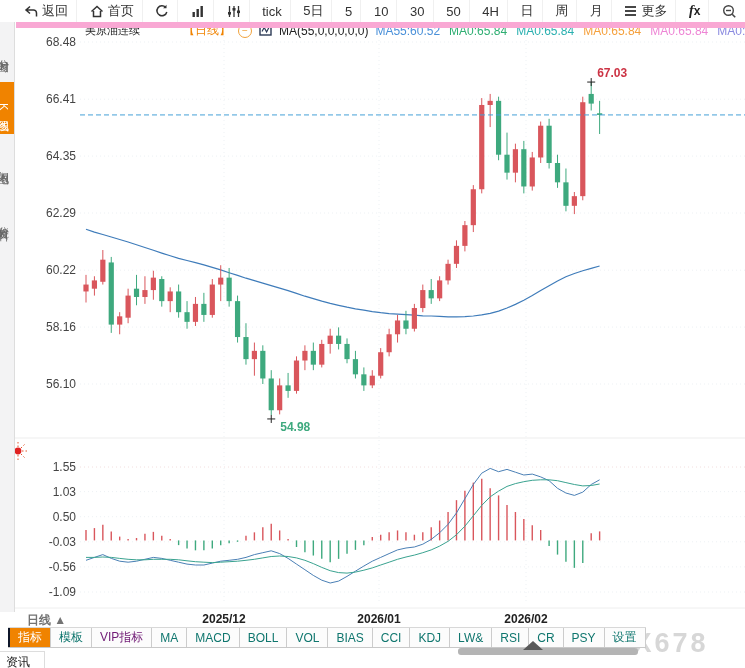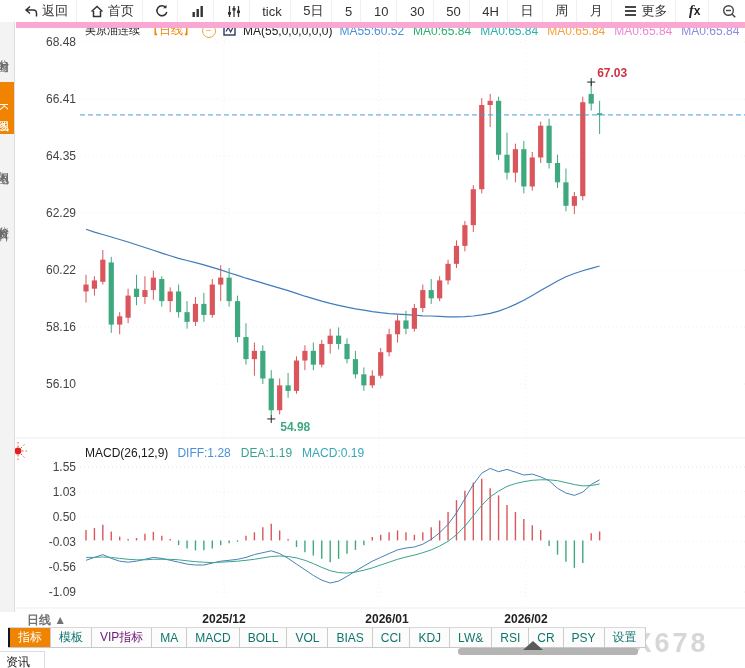--- a/index.html
+++ b/index.html
@@ -15,21 +15,21 @@
   .fx-txt{font-style:italic;font-weight:bold;font-family:"Liberation Serif",serif;font-size:14px;}
   .sidebar{position:absolute;top:22px;left:0;width:14px;height:590px;background:#f3f3f4;
            border-right:1px solid #ddd;overflow:hidden;z-index:4;}
   .side-item{width:14px;height:52px;margin-top:4px;display:flex;align-items:center;justify-content:center;
              writing-mode:vertical-rl;font-size:11px;color:#666;letter-spacing:1px;cursor:pointer;}
   .side-item span{display:block;transform:translateX(-4px);}
   .side-item.active{background:#f08300;color:#fff;}
   .hdr{position:absolute;top:23px;left:85px;height:15px;display:flex;align-items:center;gap:7px;
        font-size:12px;color:#222;white-space:nowrap;z-index:3;}
   .sym{font-size:11px;color:#1a1a1a;}
-  .tag-orange{color:#f08300;}
+  .tag-orange{color:#f08300;margin-left:36px;}
   .circ-minus{display:inline-flex;align-items:center;justify-content:center;width:12px;height:12px;
               border:1px solid #f0a23c;border-radius:50%;color:#f0a23c;font-size:10px;line-height:1;}
   .macd-hdr{position:absolute;top:446px;left:85px;display:flex;align-items:center;gap:9px;
             font-size:12px;color:#222;white-space:nowrap;z-index:3;}
   .live-dot{position:absolute;left:8px;top:441px;width:20px;height:20px;z-index:3;}
   .period-sel{position:absolute;left:27px;top:612px;font-size:12px;font-weight:bold;color:#737373;z-index:3;cursor:pointer;}
   .date-label{position:absolute;top:612px;transform:translateX(-50%);font-size:12px;font-weight:bold;color:#222;z-index:3;}
   .tabbar{position:absolute;left:8px;top:627px;height:19px;display:flex;align-items:stretch;
           font-size:12px;background:#fcfcfc;border-top:1px solid #d8d8d8;border-bottom:1px solid #c8c8c8;z-index:3;}
   .tab{display:flex;align-items:center;padding:0 8px;border-right:1px solid #ccc;color:#0f766e;cursor:pointer;}
@@ -433,35 +433,27 @@
         <line x1="1" y1="10" x2="6" y2="10"></line>
           <line x1="14" y1="10" x2="19" y2="10"></line>
         <line x1="3.5" y1="3.5" x2="7" y2="7"></line>
           <line x1="13" y1="13" x2="16.5" y2="16.5"></line>
         <line x1="16.5" y1="3.5" x2="13" y2="7"></line>
           <line x1="7" y1="13" x2="3.5" y2="16.5"></line>
       </g>
     </svg>
   </div>
 
-  <div class="macd-hdr">
-    <span style="color:#1a1a1a;">MACD(26,12,9)</span>
-    <span id="macd-values" style="display:flex;gap:10px;">
-        <span style="color: rgb(74, 144, 217);">DIFF:1.28</span>
-        <span style="color: rgb(58, 163, 144);">DEA:1.19</span>
-        <span style="color: rgb(54, 169, 184);">MACD:0.19</span>
-      </span>
-  </div>
 
   <div class="period-sel">
     <span>日线 ▲</span>
   </div>
   <div id="dates">
       <div class="date-label" style="left: 224px; text-align: center;">2025/12</div>
-      <div class="date-label" style="left: 379px; margin-left: 8px;">2026/01</div>
+      <div class="date-label" style="left: 379px;">2026/01</div>
       <div class="date-label" style="left: 526px;">2026/02</div>
     </div>
 
   <div class="tabbar" id="tabbar">
       <div class="tab active">指标</div>
       <div class="tab">模板</div>
       <div class="tab vip">VIP指标</div>
       <div class="tab">MA</div>
       <div class="tab">MACD</div>
       <div class="tab">BOLL</div>

